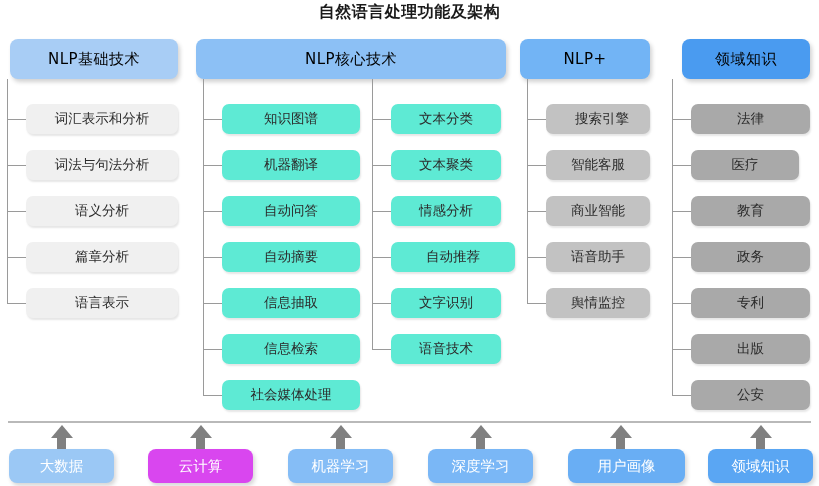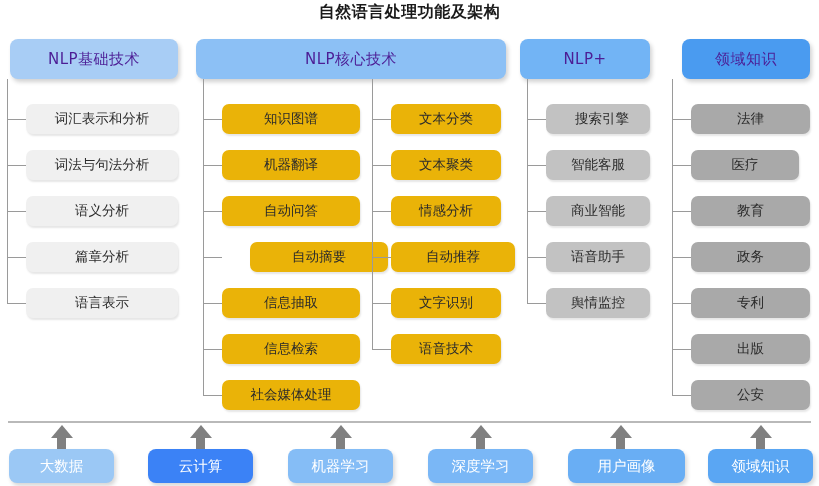--- a/index.html
+++ b/index.html
@@ -37,42 +37,42 @@
   }
 
   
   .col-header {
     position: absolute;
     height: 40px;
     border-radius: 8px;
     display: flex;
     align-items: center;
     justify-content: center;
-    color: #4c1d95;
+    color: #000000;
     font-size: 15px;
     letter-spacing: 0.5px;
     box-shadow: 2px 3px 4px rgba(0,0,0,0.18);
     box-sizing: border-box;
   }
 
   
   .node {
     position: absolute;
     height: 30px;
     border-radius: 7px;
     display: flex;
     align-items: center;
     justify-content: center;
     font-size: 13.5px;
     color: #2b2b2b;
     box-sizing: border-box;
     box-shadow: 1px 2px 2px rgba(0,0,0,0.10);
   }
   .node.lvl1 { background: #f0f0f0; }
-  .node.lvl2 { background: #eab308; }
+  .node.lvl2 { background: #5eead4; }
   .node.lvl3 { background: #c2c2c2; }
   .node.lvl4 { background: #a9a9a9; }
 
   
   .trunk {
     position: absolute;
     width: 1px;
     background: #9a9a9a;
   }
   .stub {
@@ -157,21 +157,21 @@
     </div>
     <div class="stub" style="left: 203px; top: 165px; width: 19px; background: rgb(154, 154, 154);"></div>
     <div class="node lvl2" style="left: 222px; top: 150px; width: 138px;">
       <span>机器翻译</span>
     </div>
     <div class="stub" style="left: 203px; top: 211px; width: 19px; background: rgb(154, 154, 154);"></div>
     <div class="node lvl2" style="left: 222px; top: 196px; width: 138px;">
       <span>自动问答</span>
     </div>
     <div class="stub" style="left: 203px; top: 257px; width: 19px; background: rgb(154, 154, 154);"></div>
-    <div class="node lvl2" style="left: 222px; top: 242px; width: 138px; margin-left: 28px;">
+    <div class="node lvl2" style="left: 222px; top: 242px; width: 138px;">
       <span>自动摘要</span>
     </div>
     <div class="stub" style="left: 203px; top: 303px; width: 19px; background: rgb(154, 154, 154);"></div>
     <div class="node lvl2" style="left: 222px; top: 288px; width: 138px; text-align: center;">
       <span>信息抽取</span>
     </div>
     <div class="stub" style="left: 203px; top: 349px; width: 19px; background: rgb(154, 154, 154);"></div>
     <div class="node lvl2" style="left: 222px; top: 334px; width: 138px;">
       <span>信息检索</span>
     </div>
@@ -261,21 +261,21 @@
       <span>公安</span>
     </div>
     <div class="divider" style="background: rgb(185, 185, 185);"></div>
     <div class="arrow-stem" style="left: 57px; top: 437px; height: 12px; background: rgb(128, 128, 128);"></div>
     <div class="arrow-up" style="left: 50.5px; top: 425px; border-bottom-color: rgb(128, 128, 128);"></div>
     <div class="found" style="left: 9px; top: 449px; width: 105px; background: rgb(155, 200, 245);">
       <span>大数据</span>
     </div>
     <div class="arrow-stem" style="left: 196px; top: 437px; height: 12px; background: rgb(128, 128, 128);"></div>
     <div class="arrow-up" style="left: 189.5px; top: 425px; border-bottom-color: rgb(128, 128, 128);"></div>
-    <div class="found" style="left: 148px; top: 449px; width: 105px; background: #3b82f6;">
+    <div class="found" style="left: 148px; top: 449px; width: 105px; background: #d946ef;">
       <span>云计算</span>
     </div>
     <div class="arrow-stem" style="left: 336px; top: 437px; height: 12px; background: rgb(128, 128, 128);"></div>
     <div class="arrow-up" style="left: 329.5px; top: 425px; border-bottom-color: rgb(128, 128, 128);"></div>
     <div class="found" style="left: 288px; top: 449px; width: 105px; background: rgb(133, 189, 246);">
       <span>机器学习</span>
     </div>
     <div class="arrow-stem" style="left: 476px; top: 437px; height: 12px; background: rgb(128, 128, 128);"></div>
     <div class="arrow-up" style="left: 469.5px; top: 425px; border-bottom-color: rgb(128, 128, 128);"></div>
     <div class="found" style="left: 428px; top: 449px; width: 105px; background: rgb(122, 183, 246);">

